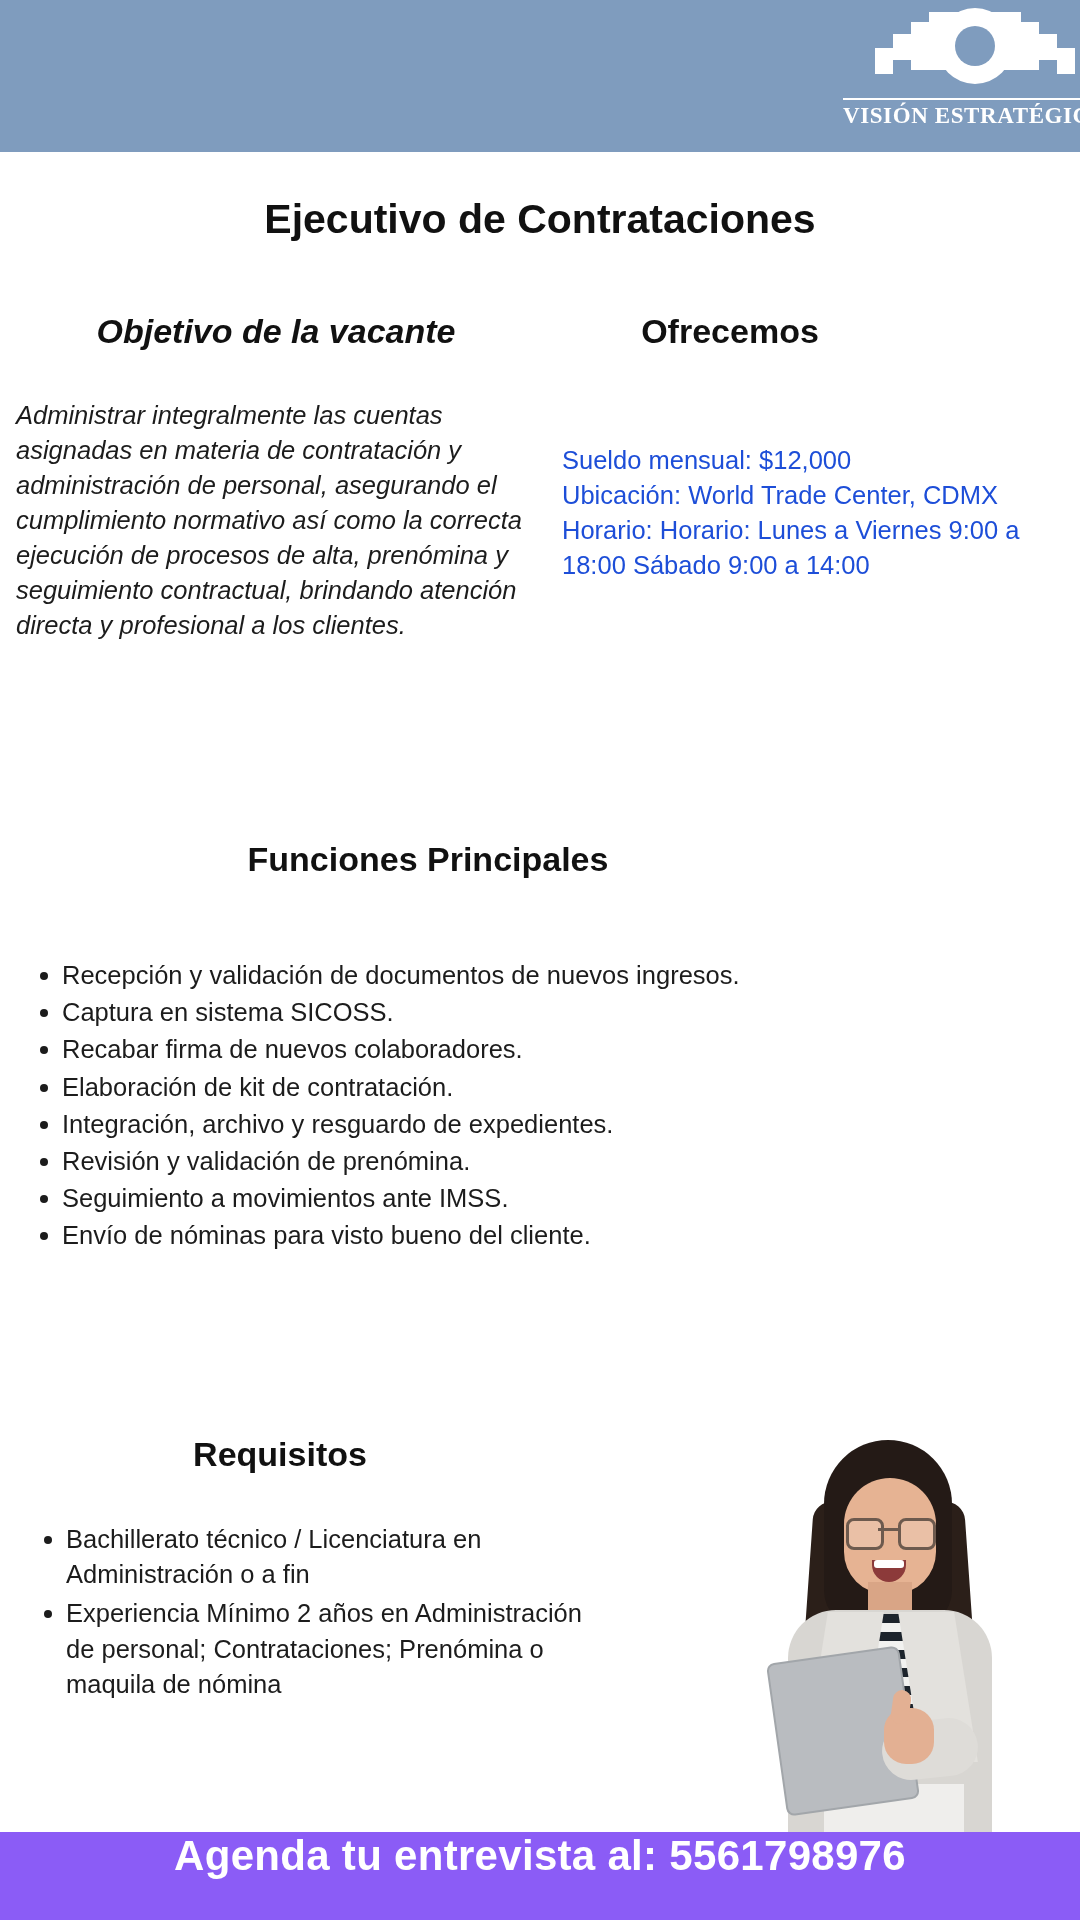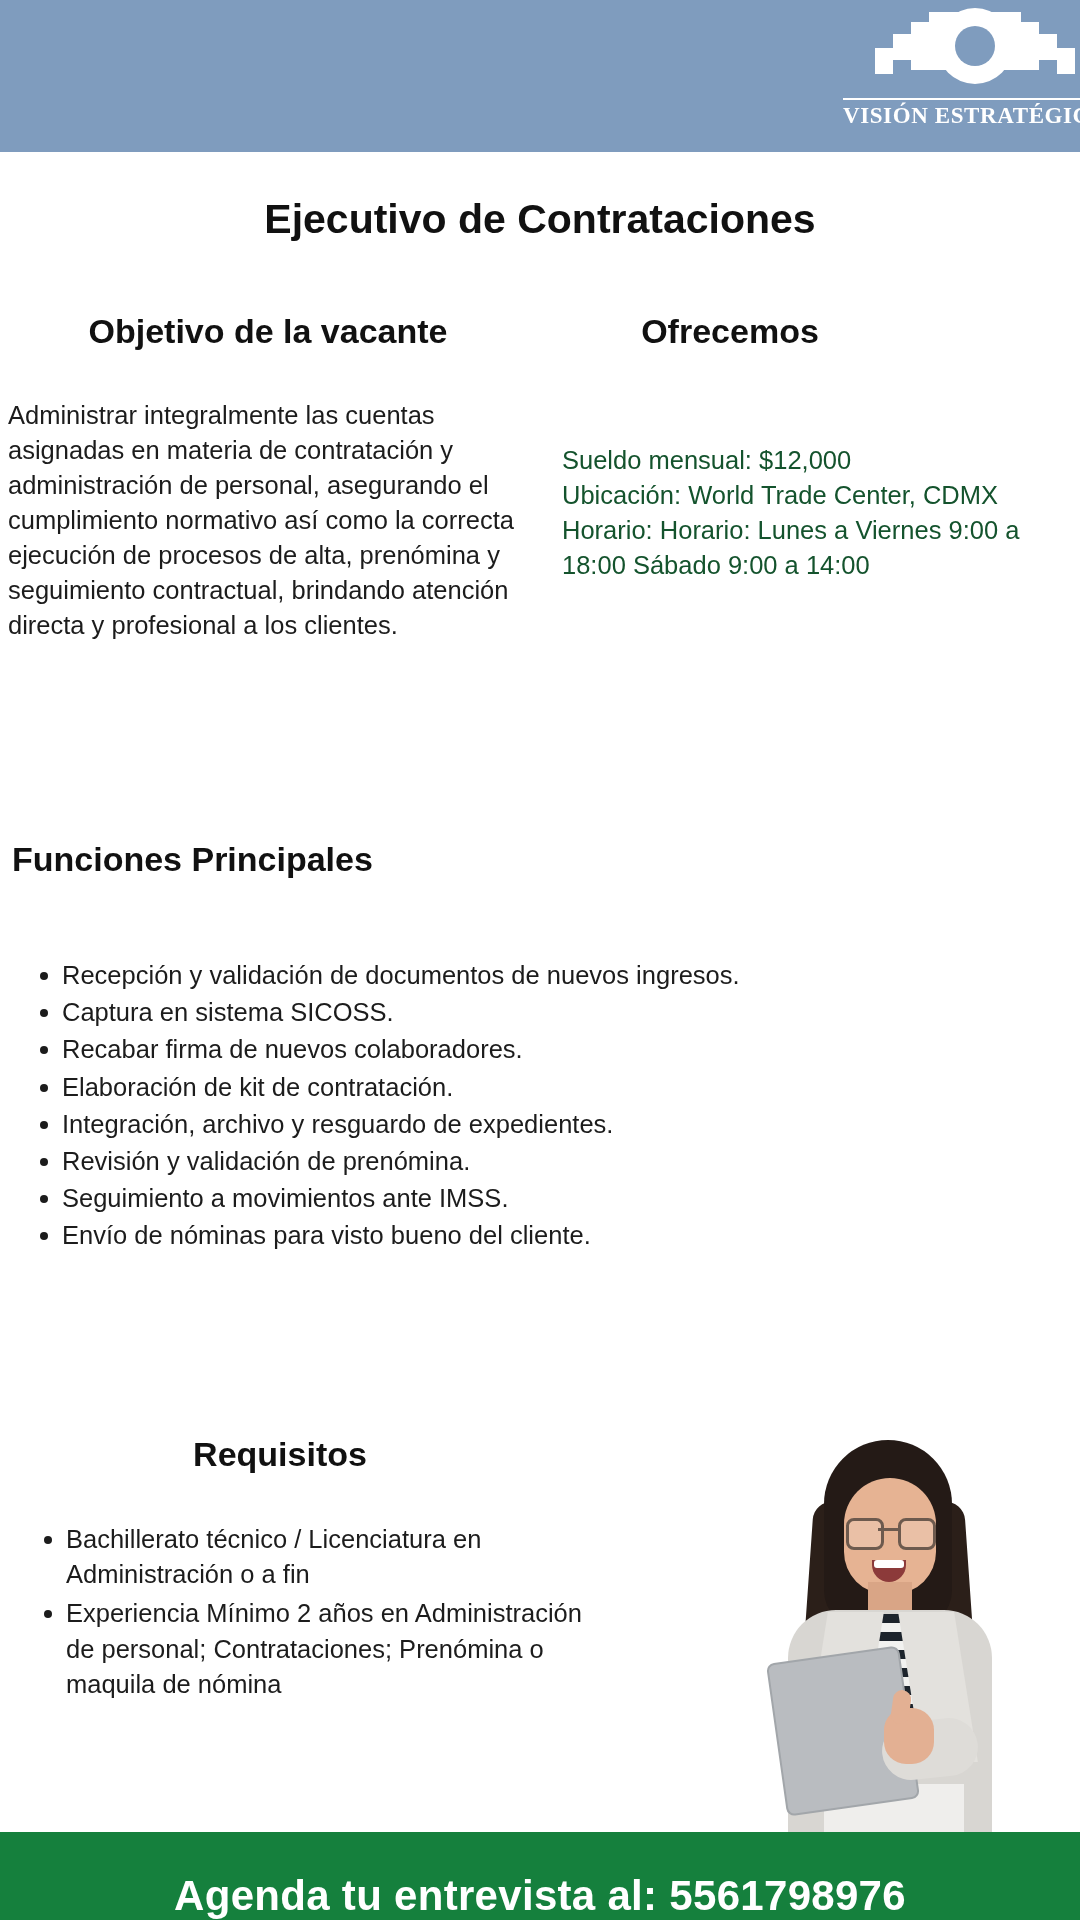--- a/index.html
+++ b/index.html
@@ -97,23 +97,24 @@
     left: 0;
     width: 1080px;
     text-align: center;
     font-size: 41px;
     font-weight: bold;
     color: #111111;
   }
 
   .col-left {
     position: absolute;
-    left: 8px;
+    left: 16px;
     top: 312px;
     width: 520px;
+    font-style: italic;
   }
   .col-right {
     position: absolute;
     left: 540px;
     top: 312px;
     width: 500px;
   }
   .section-head {
     text-align: center;
     font-size: 34px;
@@ -128,31 +129,31 @@
     font-size: 25.5px;
     line-height: 1.37;
     color: #1c1c1c;
     padding: 0 0 0 0;
     width: 512px;
   }
   .offer-text {
     margin-top: 92px;
     font-size: 25.5px;
     line-height: 1.37;
-    color: #14532d;
+    color: #1d4ed8;
     padding-left: 22px;
     width: 460px;
   }
 
   .functions-head {
     position: absolute;
     top: 840px;
-    left: 12px;
+    left: 0;
     width: 856px;
-    text-align: left;
+    text-align: center;
     font-size: 34px;
     font-weight: bold;
     color: #111111;
   }
   .functions-list {
     position: absolute;
     top: 958px;
     left: 0px;
     width: 1040px;
     margin: 0;
@@ -384,23 +385,23 @@
     background: #efeeec;
   }
 
   
   .footer {
     position: absolute;
     bottom: 0;
     left: 0;
     width: 1080px;
     height: 88px;
-    background: #15803d;
+    background: #8b5cf6;
     display: flex;
-    align-items: flex-end;
+    align-items: flex-start;
     justify-content: center;
   }
   .footer-text {
     color: #ffffff;
     font-size: 42px;
     font-weight: bold;
     letter-spacing: 0.3px;
   }
 </style>
 </head>

